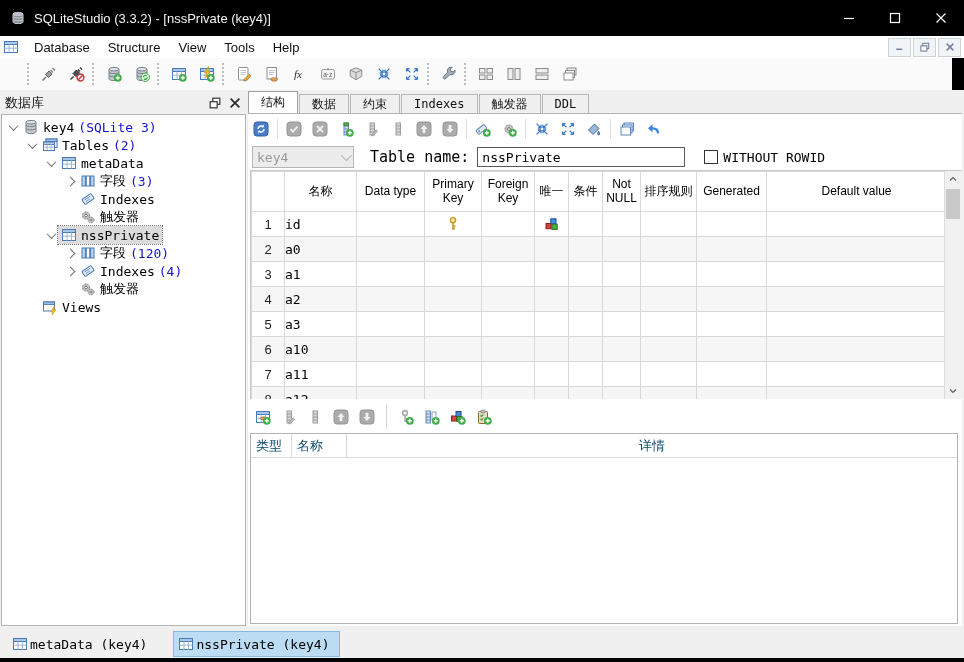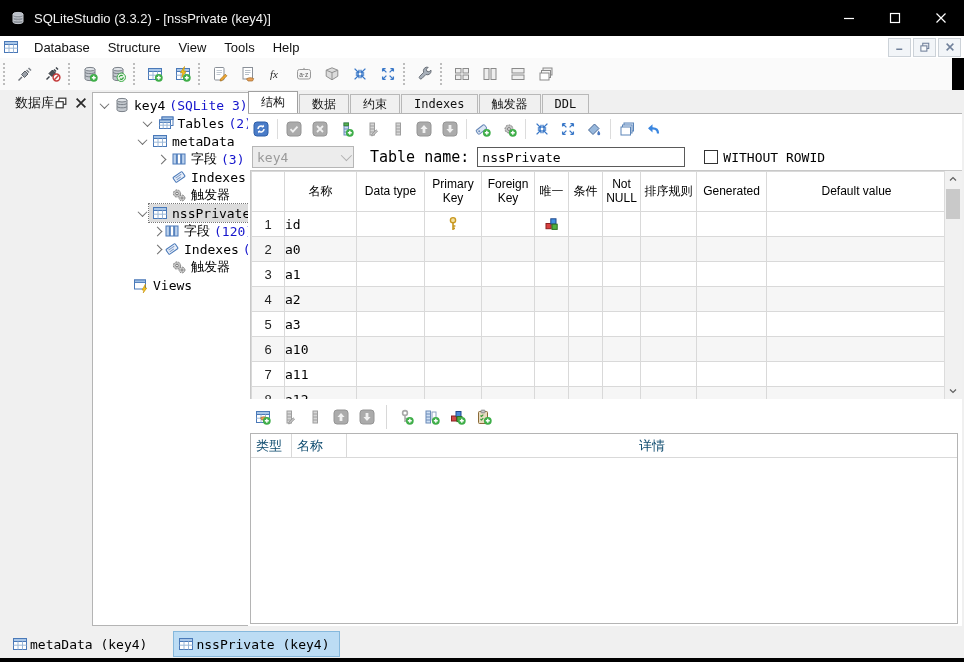--- a/index.html
+++ b/index.html
@@ -19,30 +19,30 @@
   .wincontrols .wbtn{width:46px;height:100%;display:flex;align-items:center;justify-content:center;}
 
   
   .menubar{position:absolute;top:36px;left:0;right:0;height:22px;background:#fff;display:flex;align-items:center;}
   .menubar .mdiicon{margin:0 6px 0 3px;}
   .menubar .mitem{font-size:13px;color:#111;padding:2px 9px;cursor:default;}
   .mdicontrols{margin-left:auto;display:flex;gap:2px;margin-right:3px;}
   .mdicontrols .mbtn{width:21px;height:17px;border:1px solid #ccd2d8;background:#f2f5f8;display:flex;align-items:center;justify-content:center;}
 
   
-  .maintoolbar{position:absolute;top:58px;left:0;right:12px;height:32px;background:#fafafa;display:flex;align-items:center;}
+  .maintoolbar{position:absolute;top:58px;left:0;right:12px;height:32px;background:#fafafa;display:flex;align-items:center;padding-left:24px;}
   .tgrip{width:5px;height:22px;margin:0 3px;border-left:2px dotted #bdbdbd;}
   .tbtn{width:24px;height:24px;display:flex;align-items:center;justify-content:center;border-radius:2px;}
   .tbtn + .tbtn{margin-left:4px;}
 
   
   .workspace{position:absolute;top:90px;left:0;right:0;height:540px;background:#f0f0f0;}
 
   
-  .dock{position:absolute;left:1px;top:2px;width:245px;height:534px;display:flex;flex-direction:row;padding-left:10px;}
+  .dock{position:absolute;left:1px;top:2px;width:245px;height:534px;display:flex;flex-direction:column;}
   .dock-header{height:22px;display:flex;align-items:center;background:#f0f0f0;padding:0 4px;}
   .dock-title{font-size:13px;color:#111;}
   .dock-hbtns{margin-left:auto;display:flex;gap:6px;align-items:center;}
   .filterbox{height:20px;border:1px solid #c8c8c8;background:#fff;display:flex;align-items:center;padding:0 4px;}
   .filterbox .ph{font-size:13px;color:#9a9a9a;}
   .treebox{flex:1;border:1px solid #b4b4b4;background:#fff;overflow:hidden;padding-top:3px;}
   .titem{height:18px;display:flex;align-items:center;font-size:13px;white-space:nowrap;}
   .chevwrap{width:14px;display:flex;justify-content:center;}
   .chev{width:6px;height:6px;border-right:1.6px solid #6e6e6e;border-bottom:1.6px solid #6e6e6e;display:inline-block;}
   .chev.down{transform:rotate(45deg) translate(-1px,-1px);}
@@ -383,21 +383,21 @@
                   <path d="M3 3.2v9.6c0 1 2.2 1.8 5 1.8s5-.8 5-1.8V3.2" fill="#c3c8ce" stroke="#7a8088"></path>
                   <ellipse cx="8" cy="3.2" rx="5" ry="1.8" fill="#e0e4e8" stroke="#7a8088"></ellipse>
                   <path d="M3 6.4c1 .8 2.8 1.2 5 1.2s4-.4 5-1.2M3 9.6c1 .8 2.8 1.2 5 1.2s4-.4 5-1.2" stroke="#7a8088" fill="none"></path>
                 </svg>
               </span>
             <span class="tlabel">key4</span>
             <span class="tcount">(SQLite 3)</span>
             </span>
         </div>
 
-        <div class="titem" style="padding-left:23px;justify-content:flex-end;">
+        <div class="titem" style="padding-left:23px;">
           <span class="chevwrap">
               <span class="chev down"></span>
             </span>
           <span class="tlabelwrap">
               <span class="ic">
                 <svg viewBox="0 0 16 16">
                   <rect x="4" y="2" width="11" height="8.5" fill="#fff" stroke="#4a79b8"></rect>
                   <rect x="4" y="2" width="11" height="2.4" fill="#a8c6e8" stroke="#4a79b8"></rect>
                   <rect x="1.5" y="5" width="11" height="8.5" fill="#fff" stroke="#4a79b8"></rect>
                   <rect x="1.5" y="5" width="11" height="2.4" fill="#bcd4ec" stroke="#4a79b8"></rect>

